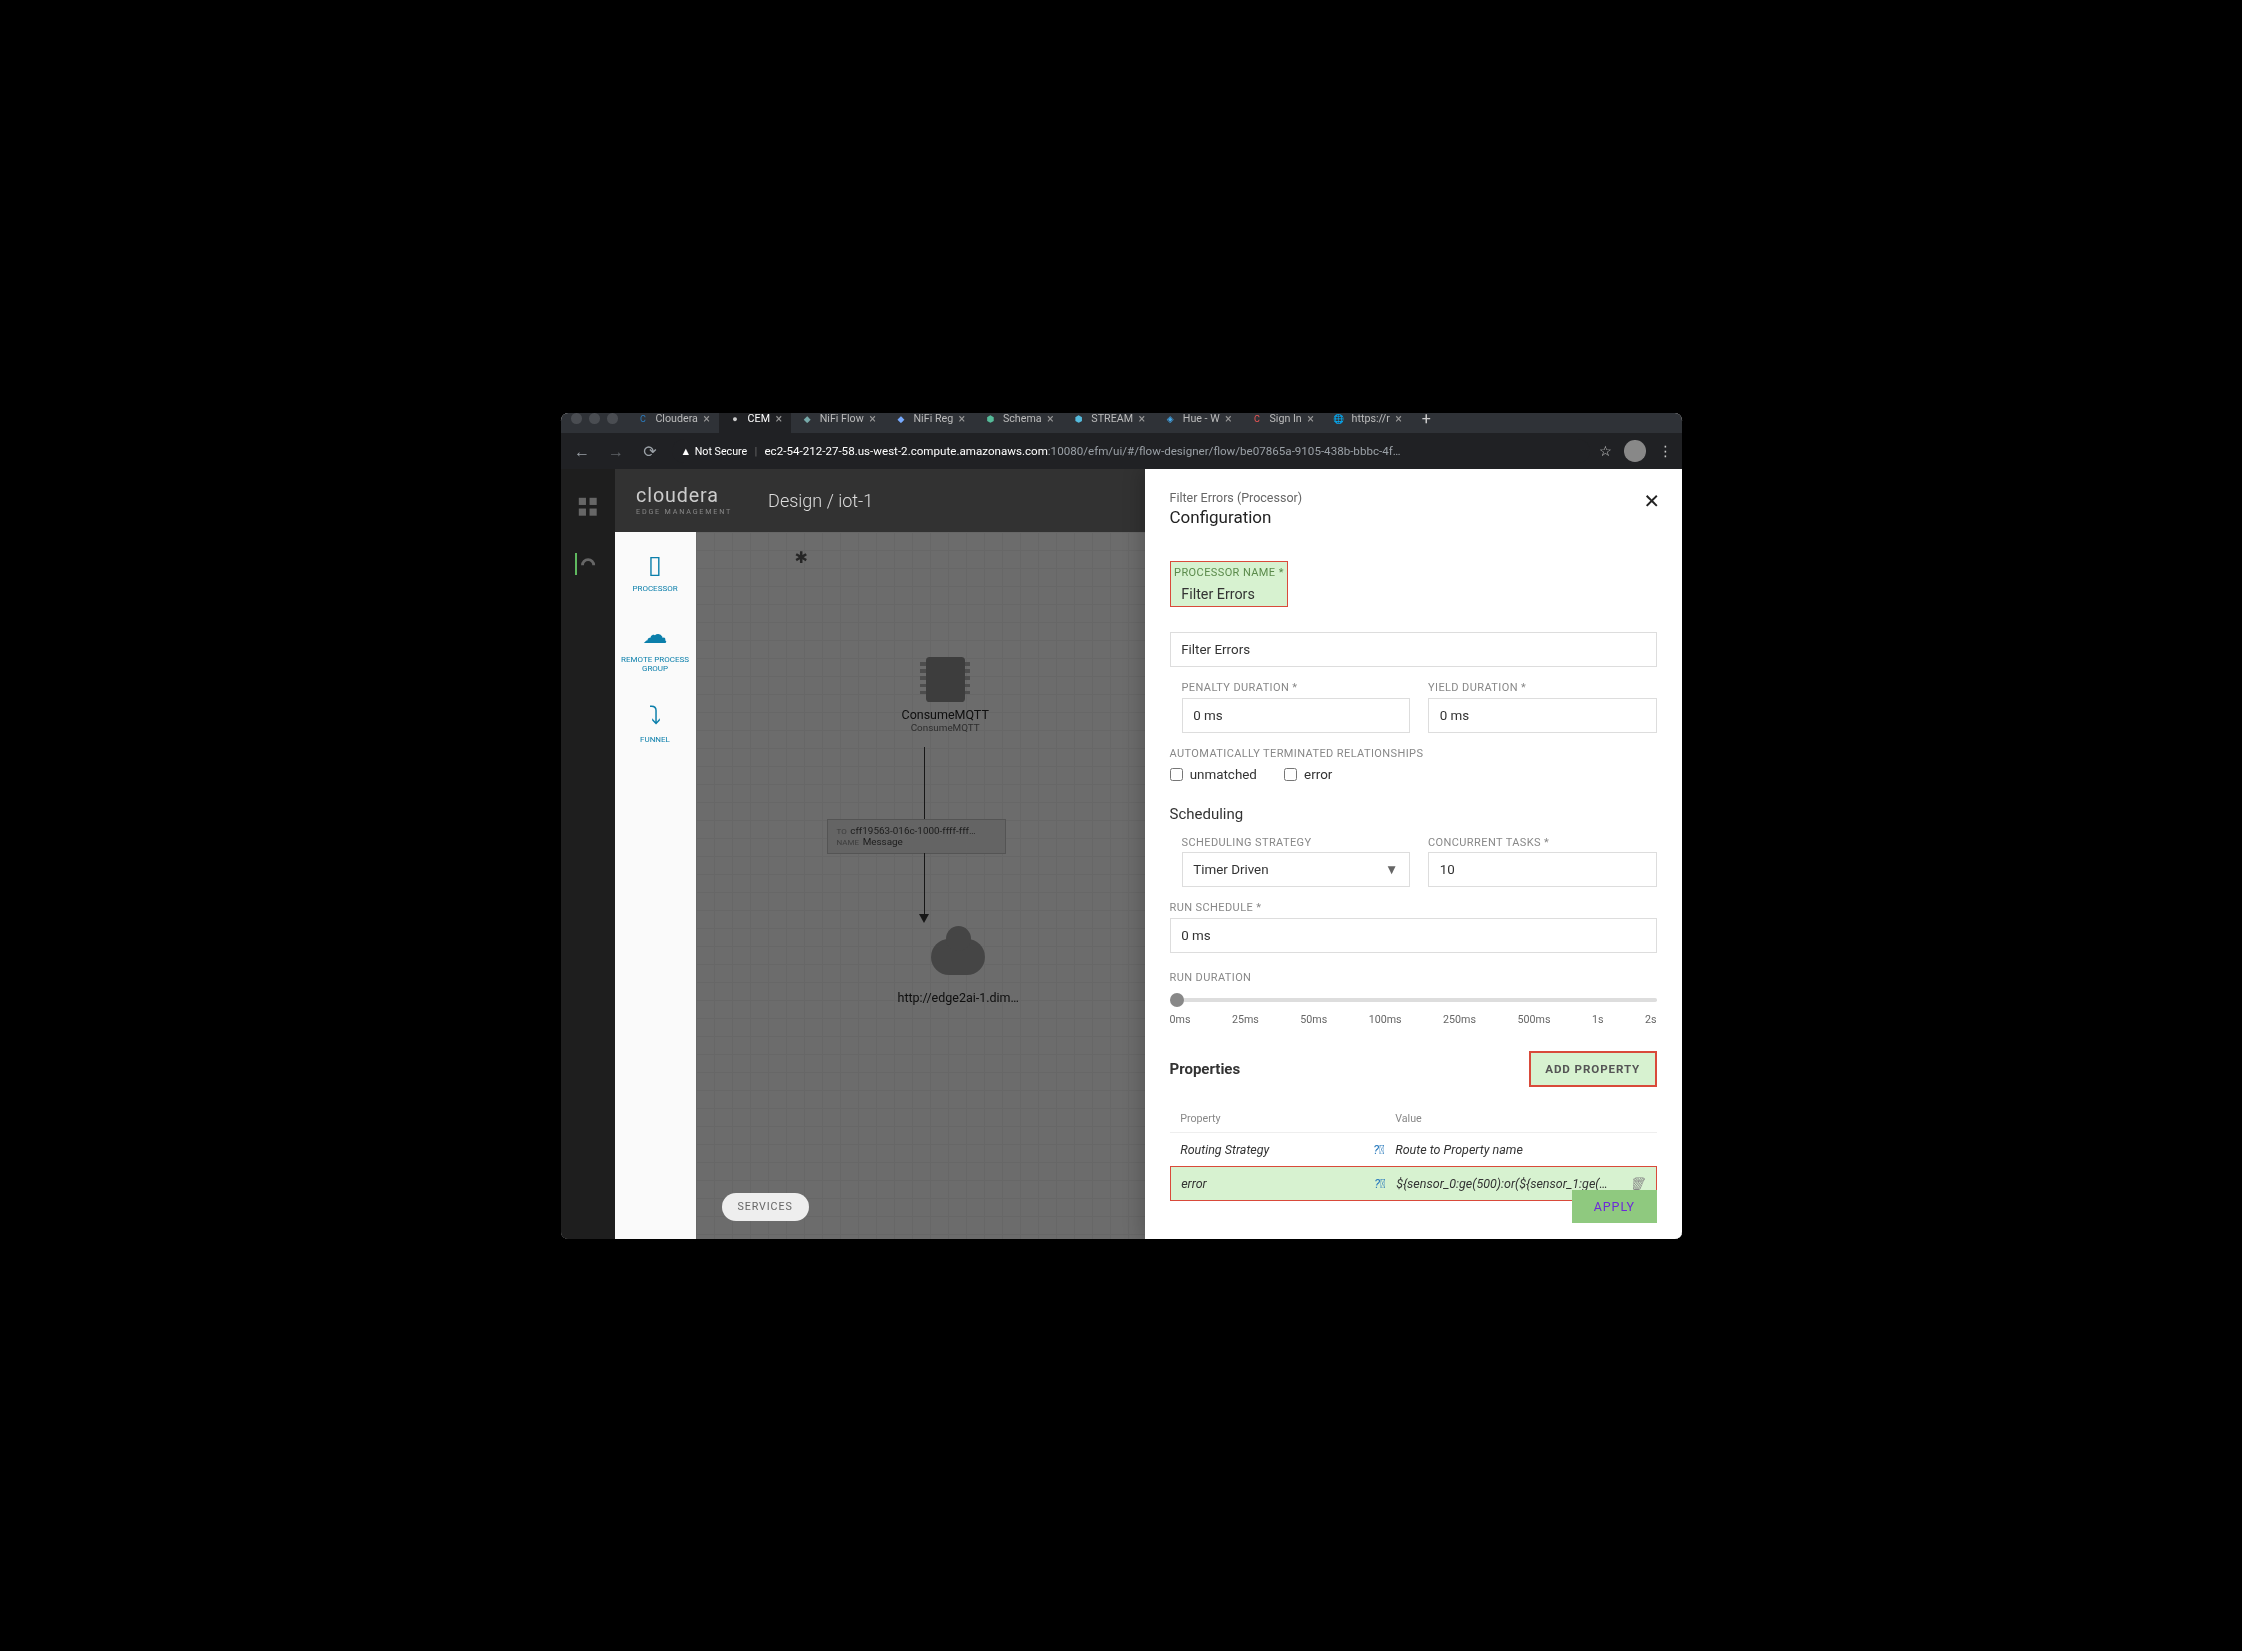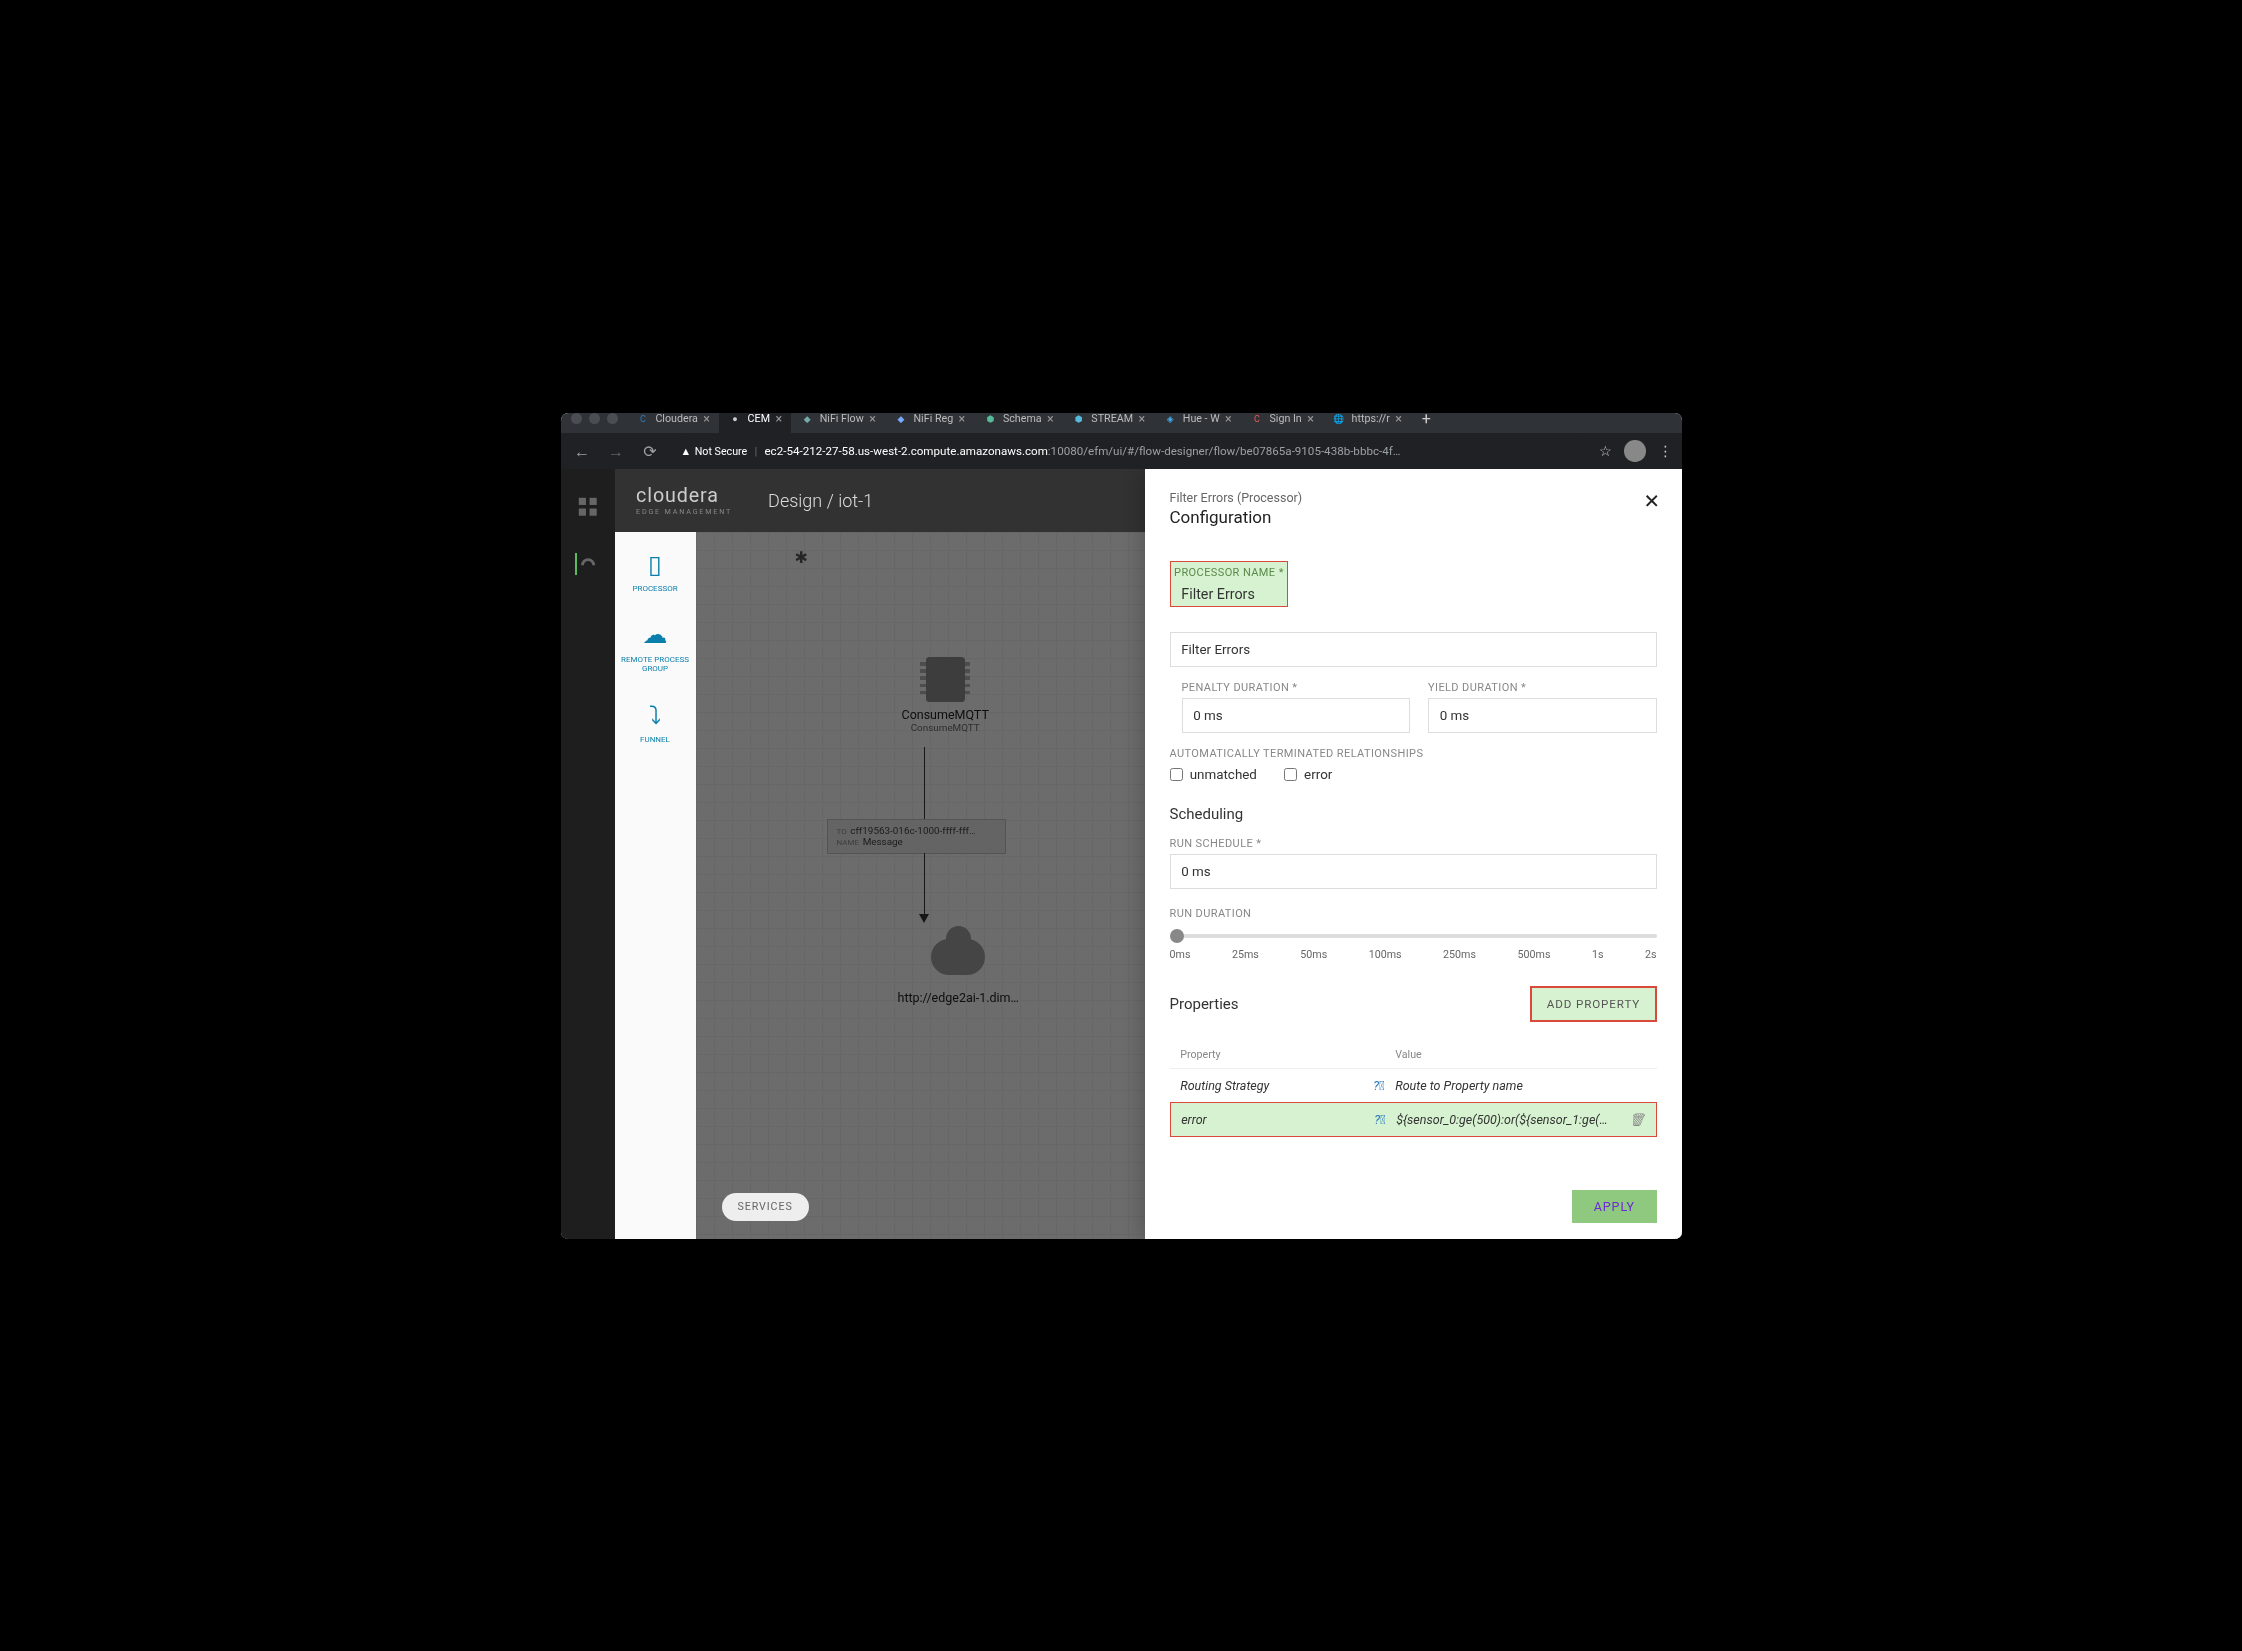--- a/index.html
+++ b/index.html
@@ -85,21 +85,21 @@
 .checks label { display:flex; align-items:center; gap:7.2px; }
 
 .section-title { font-size:15px; color:#333; margin-top:23px; margin-bottom:12.5px; }
 .select { display:flex; align-items:center; justify-content:space-between; }
 .select .chev { color:#666; }
 
 .slider-track { height:3.6px; background:#ddd; border-radius:1.8px; position:relative; margin-top:14.3px; }
 .slider-thumb { position:absolute; left:0; top:-5.4px; width:14.3px; height:14.3px; border-radius:50%; background:#888; }
 .slider-ticks { display:flex; justify-content:space-between; font-size:10.7px; color:#666; margin-top:10.7px; }
 
-.props-header { display:flex; justify-content:space-between; align-items:center; margin-top:25px; }
+.props-header { display:flex; justify-content:space-between; align-items:center; margin-top:25px;font-weight:bold; }
 .add-prop-btn { background:#d7f2d0; border:2.7px solid #d94a3a; padding:9px 14.3px; font-size:11.6px; color:#555; letter-spacing:0.9px; cursor:pointer; }
 
 .prop-table { margin-top:18px; }
 .pt-head { display:flex; font-size:10.7px; color:#888; padding:7.2px 10.7px; }
 .pt-head .c1 { flex:0 0 215px; }
 .pt-row { display:flex; align-items:center; padding:9px 10.7px; font-size:12.5px; color:#333; border-top:0.9px solid #eee;font-style:italic; }
 .pt-row .c1 { flex:0 0 215px; display:flex; align-items:center; justify-content:space-between; padding-right:10.7px; }
 .pt-row .c2 { flex:1; white-space:nowrap; overflow:hidden; text-overflow:ellipsis; }
 .help-icon { color:#2b7bbd; font-size:12.5px; }
 .pt-row.hl { background:#d7f2d0; border:1.8px solid #d94a3a; }
@@ -281,20 +281,33 @@
             <input type="checkbox" style=""> 
             <span>unmatched</span>
           </label>
         <label>
             <input type="checkbox" style=""> 
             <span>error</span>
           </label>
       </div>
 
       <div class="section-title">Scheduling</div>
+      <div class="row2" style="margin-top:0">
+        <div>
+          <div class="field-label">SCHEDULING STRATEGY</div>
+          <div class="field-input select">
+            <span>Timer Driven</span>
+            <span class="chev">▼</span>
+          </div>
+        </div>
+        <div>
+          <div class="field-label">CONCURRENT TASKS *</div>
+          <input class="field-input" value="10" style="">
+        </div>
+      </div>
 
       <div style="margin-top:14.3px">
         <div class="field-label">RUN SCHEDULE *</div>
         <input class="field-input" value="0 ms" style="">
       </div>
 
       <div class="field-label" style="margin-top:18px">RUN DURATION</div>
       <div class="slider-track">
         <div class="slider-thumb"></div>
       </div>

